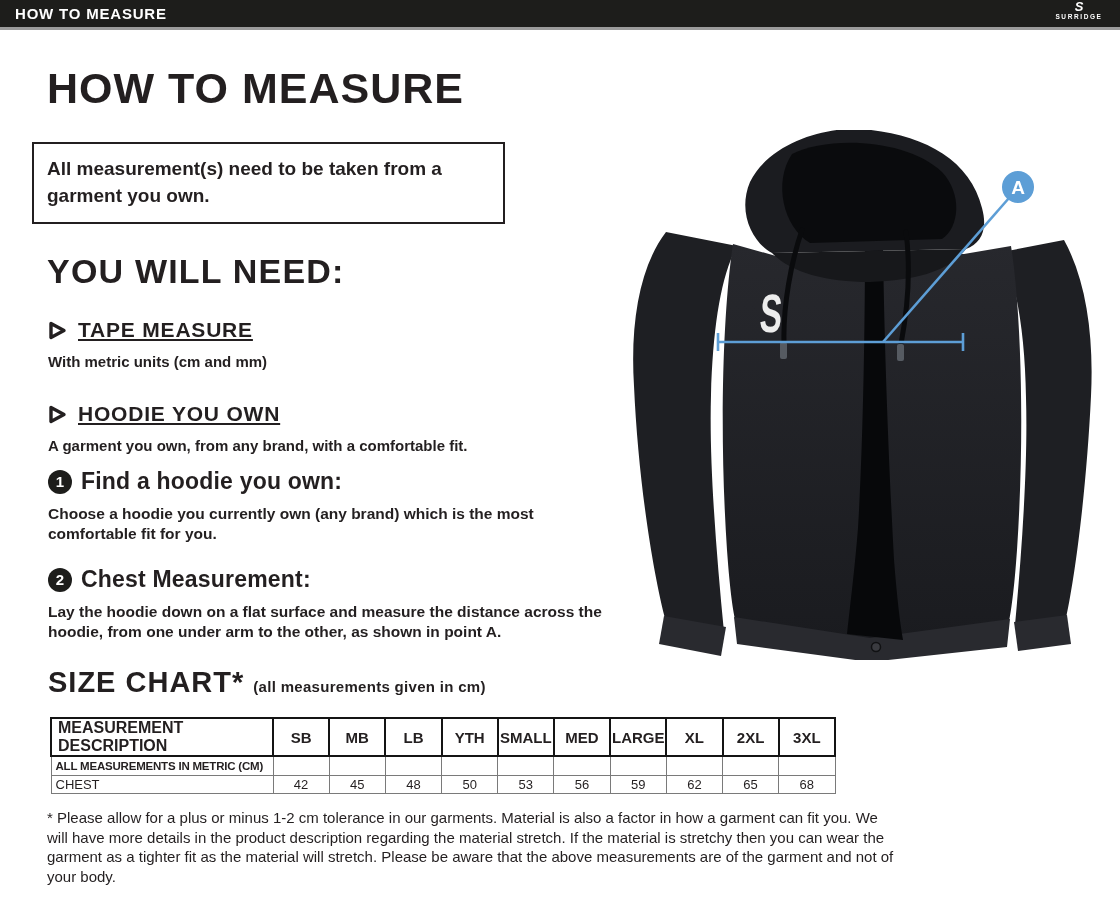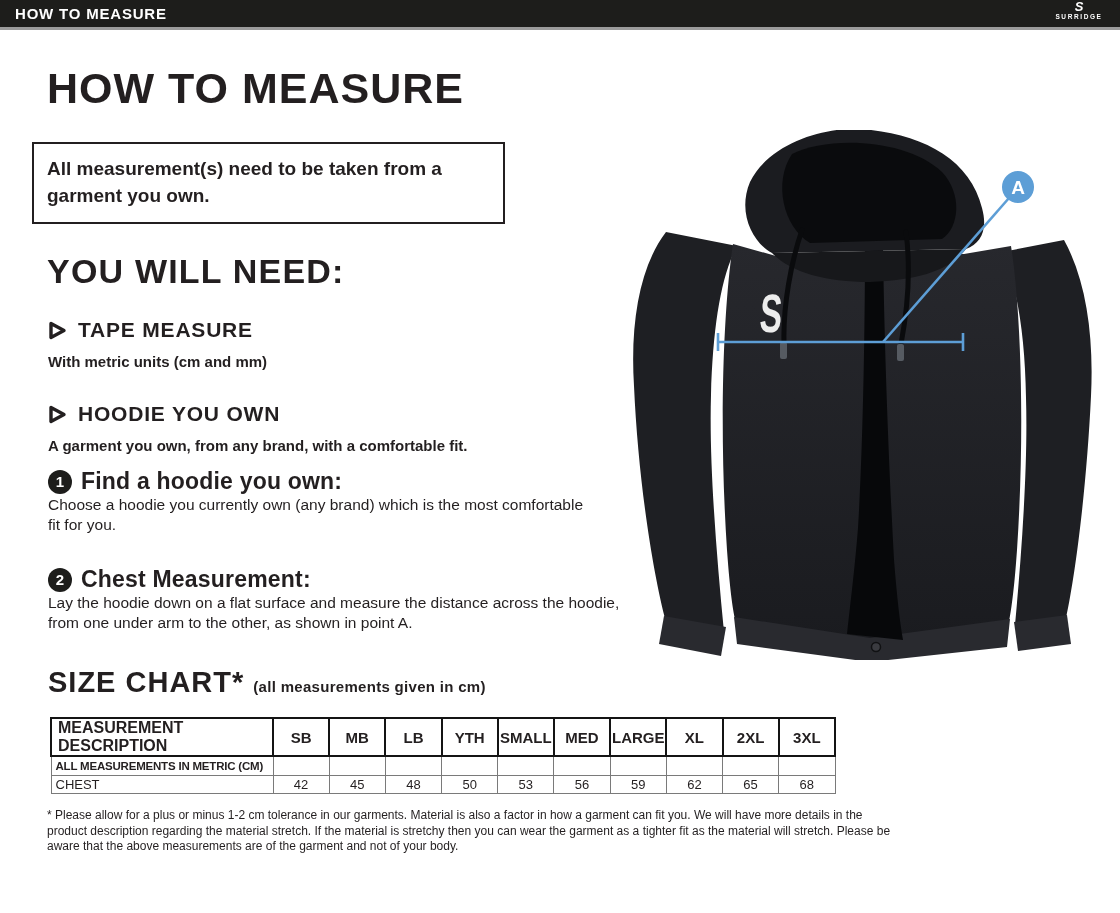--- a/index.html
+++ b/index.html
@@ -20,52 +20,52 @@
   
   .h1 { position:absolute; left:47px; top:64px; font-size:43px; font-weight:bold;
         letter-spacing:1px; }
   .notice { position:absolute; left:32px; top:142px; width:473px; min-height:81px;
             border:2px solid #231f20; padding:12px 13px; font-size:19px; font-weight:bold;
             line-height:1.42; }
   .h2 { position:absolute; left:47px; top:252px; font-size:34px; font-weight:bold;
         letter-spacing:1.2px; }
 
   .need-item-title { display:flex; align-items:center; gap:11px; font-size:21px;
-                     font-weight:bold; letter-spacing:.8px; }
+                     font-weight:bold; letter-spacing:.8px;text-decoration:underline; }
   .need-item-desc { font-size:15px; font-weight:bold; margin-top:11px; }
   #need-1 { position:absolute; left:48px; top:318px; }
   #need-2 { position:absolute; left:48px; top:402px; }
 
   .step { position:absolute; left:48px; }
   #step-1 { top:468px; width:540px; }
   #step-2 { top:566px; width:580px; }
   .step-head { display:flex; align-items:center; gap:9px; }
   .step-badge { width:24px; height:24px; border-radius:50%; background:#1d1d1b; color:#fff;
                 display:inline-flex; align-items:center; justify-content:center;
                 font-size:15px; font-weight:bold; flex:0 0 auto; }
   .step-title { font-size:23px; font-weight:bold; letter-spacing:.2px; }
-  .step-desc { font-size:15.5px; font-weight:normal; line-height:1.28; }
+  .step-desc { font-size:15.5px; font-weight:bold; line-height:1.28; margin-top:9px; }
 
   .sc-head { position:absolute; left:48px; top:666px; display:flex; align-items:baseline; gap:9px; }
   .sc-title { font-size:29px; font-weight:bold; letter-spacing:1px; }
   .sc-sub { font-size:15px; font-weight:bold; letter-spacing:.3px; }
 
   
   .size-table { position:absolute; left:50px; top:717px; width:786px;
                 border-collapse:collapse; table-layout:fixed; }
   .size-table col.c0 { width:222px; }
   .size-table th { border:2px solid #141414; font-size:15px; font-weight:bold;
                    height:31px; text-align:center; }
   .size-table th.left { text-align:left; padding-left:6px; font-size:16px; }
   .size-table td { border:1px solid #7a7a7a; font-size:13px; font-weight:normal;
                    height:18px; text-align:center;margin-top:8px; }
   .size-table td.left { text-align:left; padding-left:4px; }
   .size-table td.small-caps { font-size:11.5px; font-weight:bold; letter-spacing:-.2px; height:19px; }
 
-  .footnote { position:absolute; left:47px; top:808px; width:852px; font-size:12px;
+  .footnote { position:absolute; left:47px; top:808px; width:852px; font-size:15px;
               font-weight:normal; line-height:1.3; }
 
   
   .figure { position:absolute; left:620px; top:130px; width:500px; height:530px; }
 
   .tri-icon { flex:0 0 auto; }
 </style>
 </head>
 <body>
 

